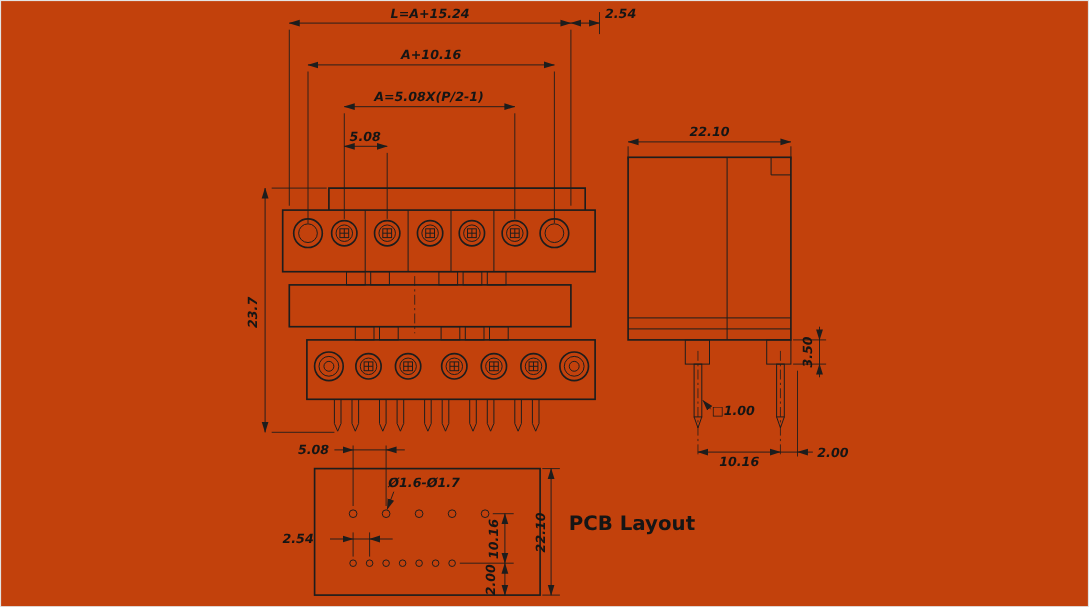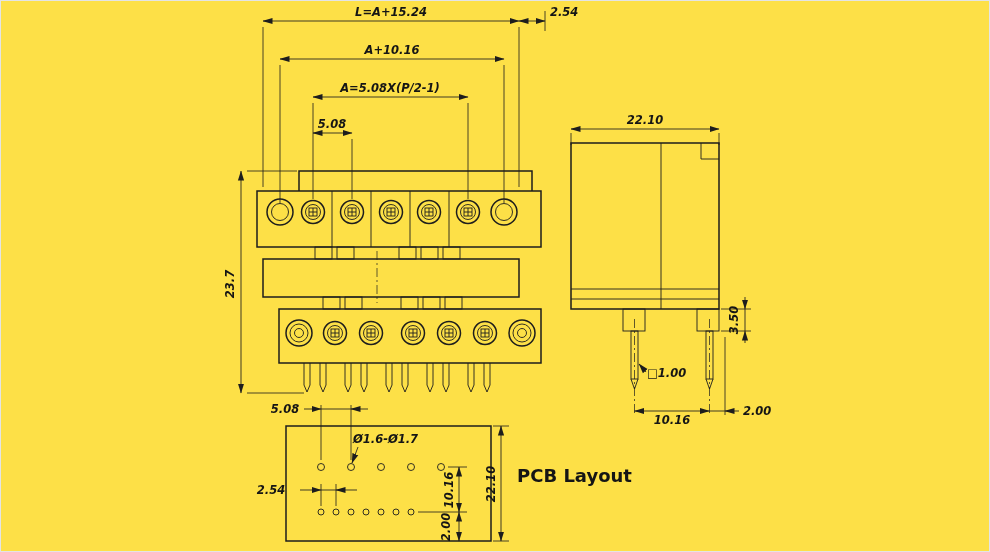--- a/index.html
+++ b/index.html
@@ -1,18 +1,18 @@
 <!DOCTYPE html>
 <html><head>
 <meta charset="utf-8">
 <style>
   html,body { margin:0; padding:0; background:#ffffff; }
   .stage {
     position:relative; width:990px; height:552px; box-sizing:border-box;
-    background:#fde047; border:1px solid #e4e4e4; overflow:hidden;
+    background:#c2410c; border:1px solid #e4e4e4; overflow:hidden;
     font-family:"DejaVu Sans", sans-serif;
   }
   svg { position:absolute; left:0; top:0; }
   .p   { fill:none; stroke:#1d1d1d; stroke-width:1.5; stroke-linejoin:miter; }
   .t   { fill:none; stroke:#1d1d1d; stroke-width:0.9; }
   .dim { fill:none; stroke:#1d1d1d; stroke-width:0.85; }
   .ext { fill:none; stroke:#1d1d1d; stroke-width:0.8; }
   .cl  { fill:none; stroke:#1d1d1d; stroke-width:0.7; stroke-dasharray:9 3 2 3; }
   .dlab { font:italic 700 11.5px "DejaVu Sans", sans-serif; fill:#151515; }
   .tlab { font:700 18px "DejaVu Sans", sans-serif; fill:#151515; }

